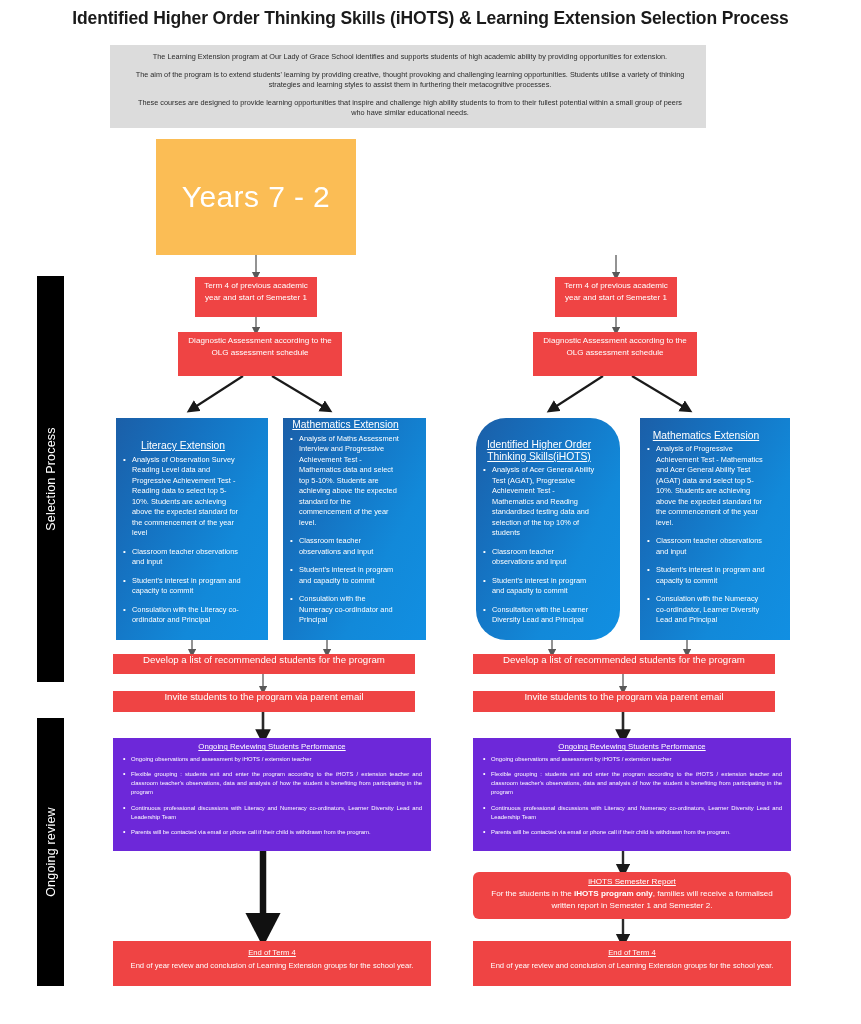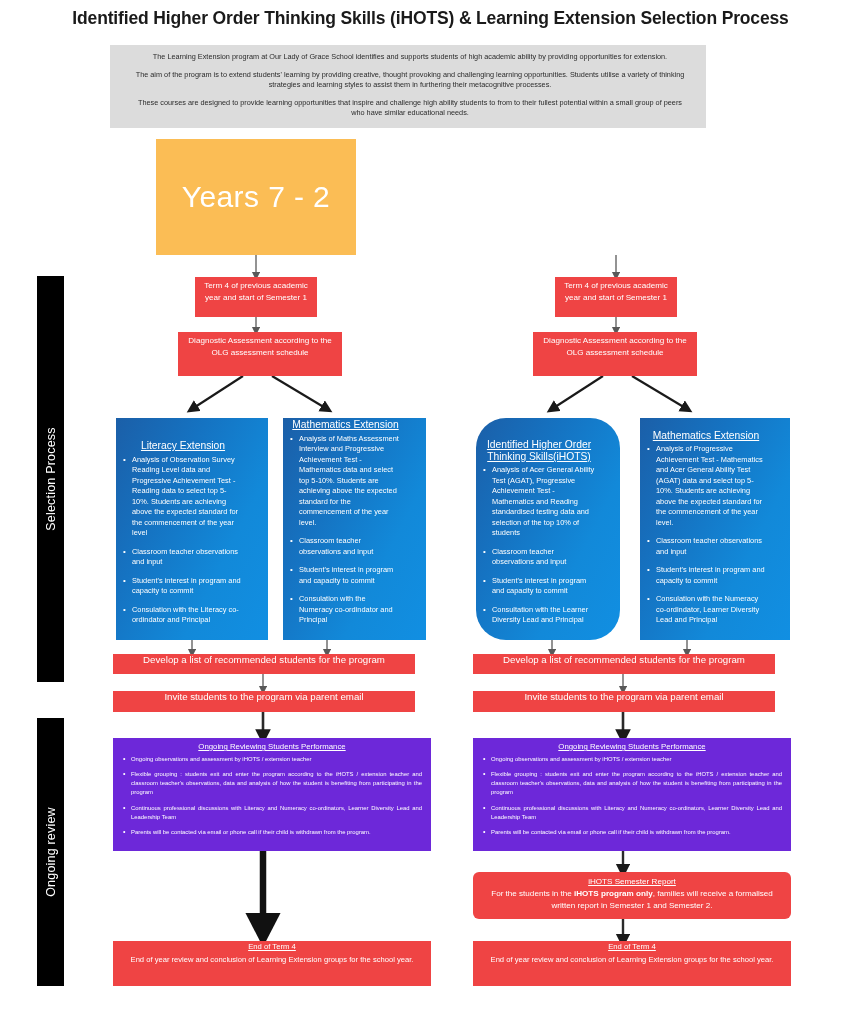--- a/index.html
+++ b/index.html
@@ -164,21 +164,21 @@
   }
   .node.block .blk-title {
     display: block;
     text-decoration: underline;
     margin-bottom: 1px;
   }
   .node.block .blk-body { display: block; }
   .node.block b { font-weight: 700; }
 
   .node.endterm {
-    padding: 0 8px;
+    padding: 6px 8px;
     line-height: 1.5;
     font-size: 7.6px;
   }
   .node.endterm .blk-title {
     display: block;
     text-decoration: underline;
     font-size: 7.7px;
     margin-bottom: 1px;
   }
 

